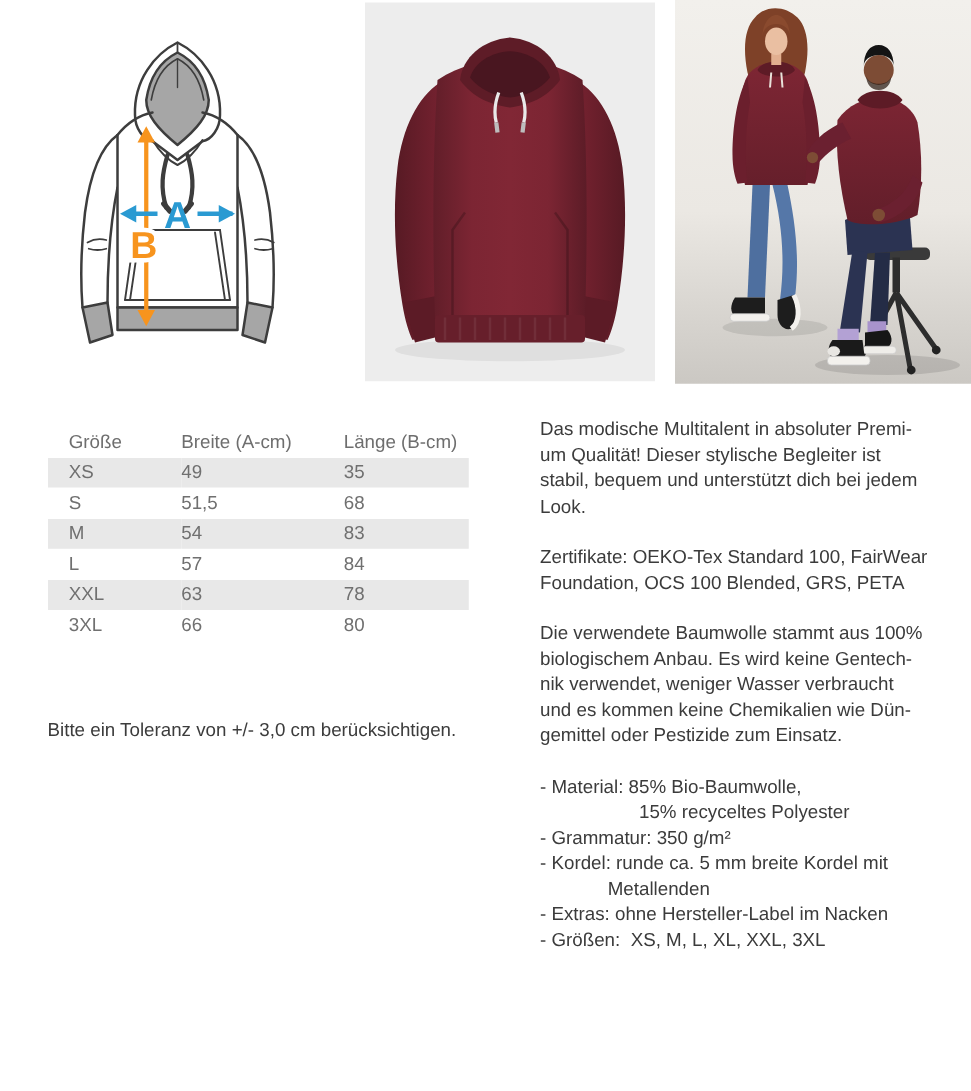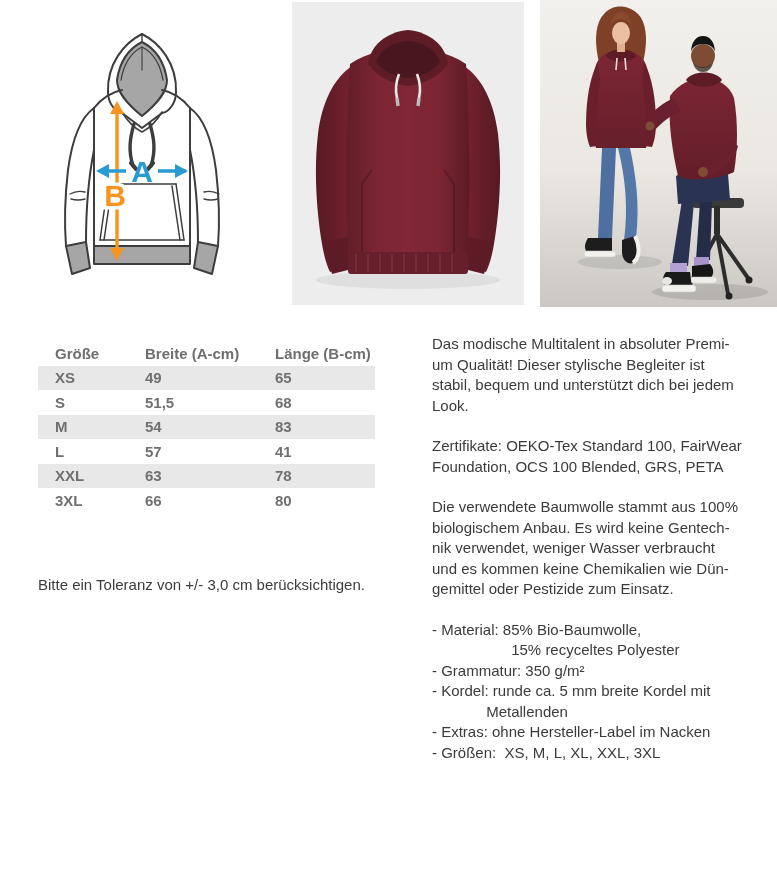--- a/index.html
+++ b/index.html
@@ -19,21 +19,21 @@
   
   .size-table {
     position:absolute; left:38px; top:341px; width:337px;
     border-collapse:collapse; table-layout:fixed;
     font-size:15px; color:#707070;
   }
   .size-table col.c1 { width:107px; }
   .size-table col.c2 { width:127px; }
   .size-table col.c3 { width:103px; }
   .size-table th, .size-table td {
-    height:24.5px; padding:0 0 0 0; font-weight:bold; text-align:left;
+    height:24.5px; padding:0 0 0 0; font-weight:normal; text-align:left;
     white-space:nowrap; overflow:hidden;
   }
   .size-table th:first-child, .size-table td:first-child { padding-left:17px; }
   .size-table td:nth-child(3), .size-table th:nth-child(3) { padding-left:3px; }
   .size-table thead th { color:#6e6e6e; background:#ffffff; }
   .size-table tbody tr:nth-child(odd)  { background:#e8e8e8; }
   .size-table tbody tr:nth-child(even) { background:#ffffff; }
   .size-table td.bold-val { font-weight:bold; color:#4f4f4f; }
 
   .tolerance-note {
@@ -229,36 +229,36 @@
       <tr>
         <th>Größe</th>
         <th>Breite (A-cm)</th>
         <th>Länge (B-cm)</th>
       </tr>
     </thead>
     <tbody>
       <tr>
         <td>XS</td>
         <td>49</td>
-        <td>65</td>
+        <td>35</td>
       </tr>
       <tr>
         <td>S</td>
         <td>51,5</td>
         <td>68</td>
       </tr>
       <tr>
         <td>M</td>
         <td>54</td>
         <td>83</td>
       </tr>
       <tr>
         <td>L</td>
         <td>57</td>
-        <td>41</td>
+        <td>84</td>
       </tr>
       <tr>
         <td>XXL</td>
         <td>63</td>
         <td>78</td>
       </tr>
       <tr>
         <td>3XL</td>
         <td>66</td>
         <td>80</td>

